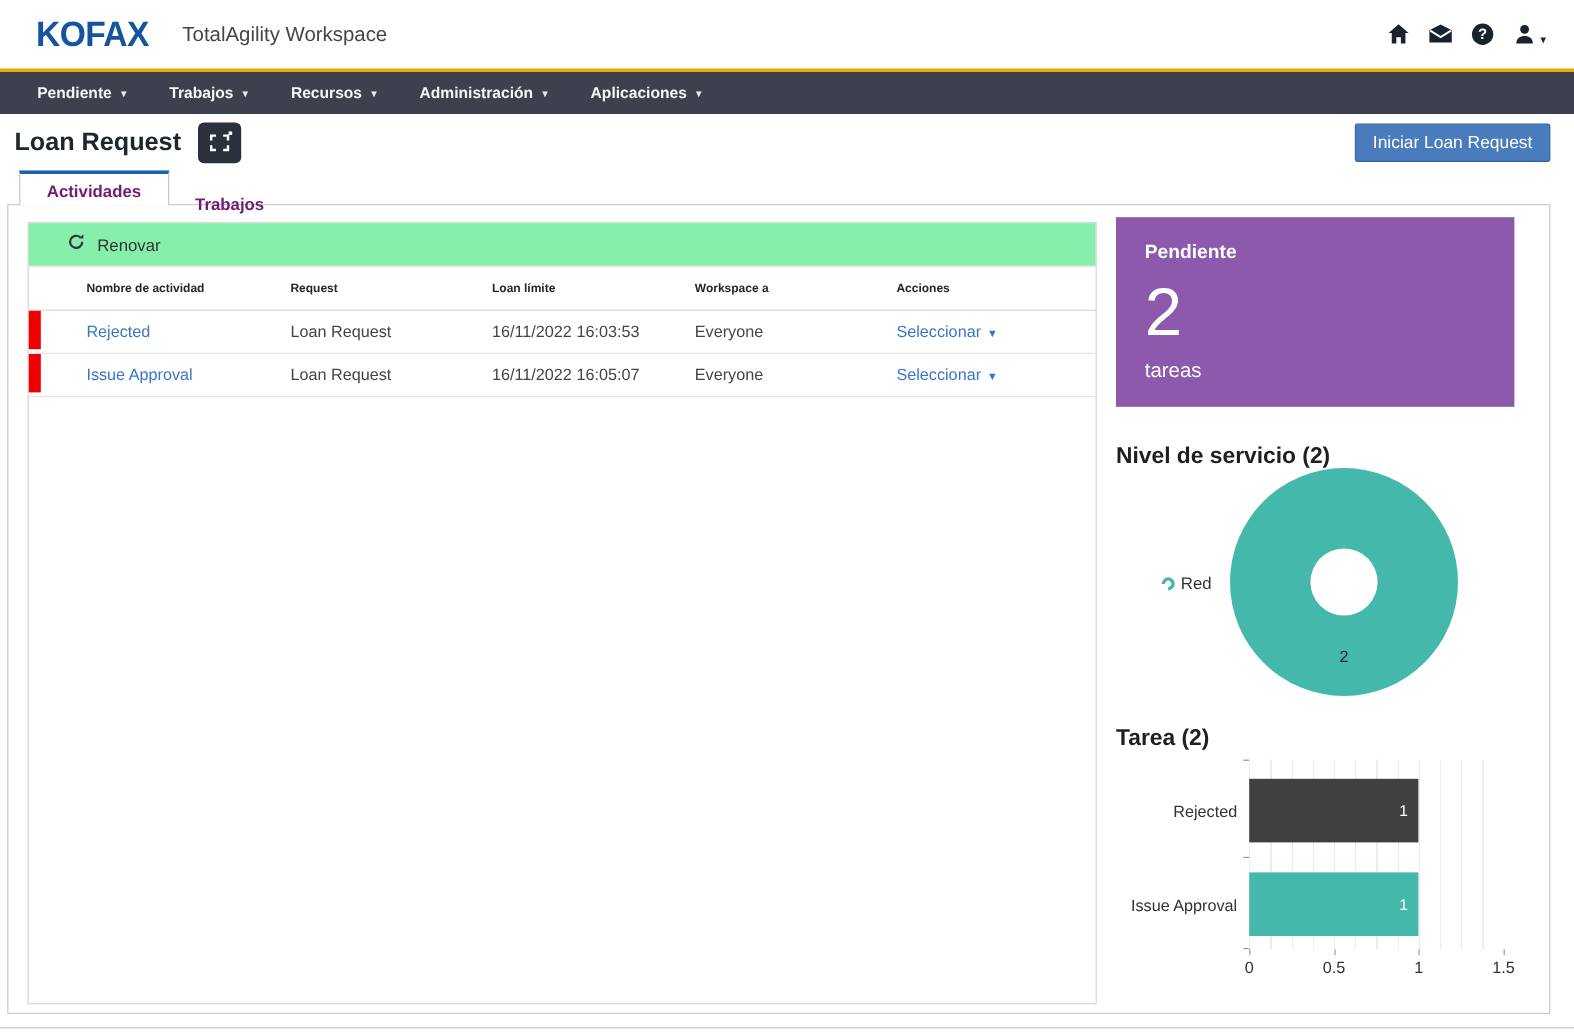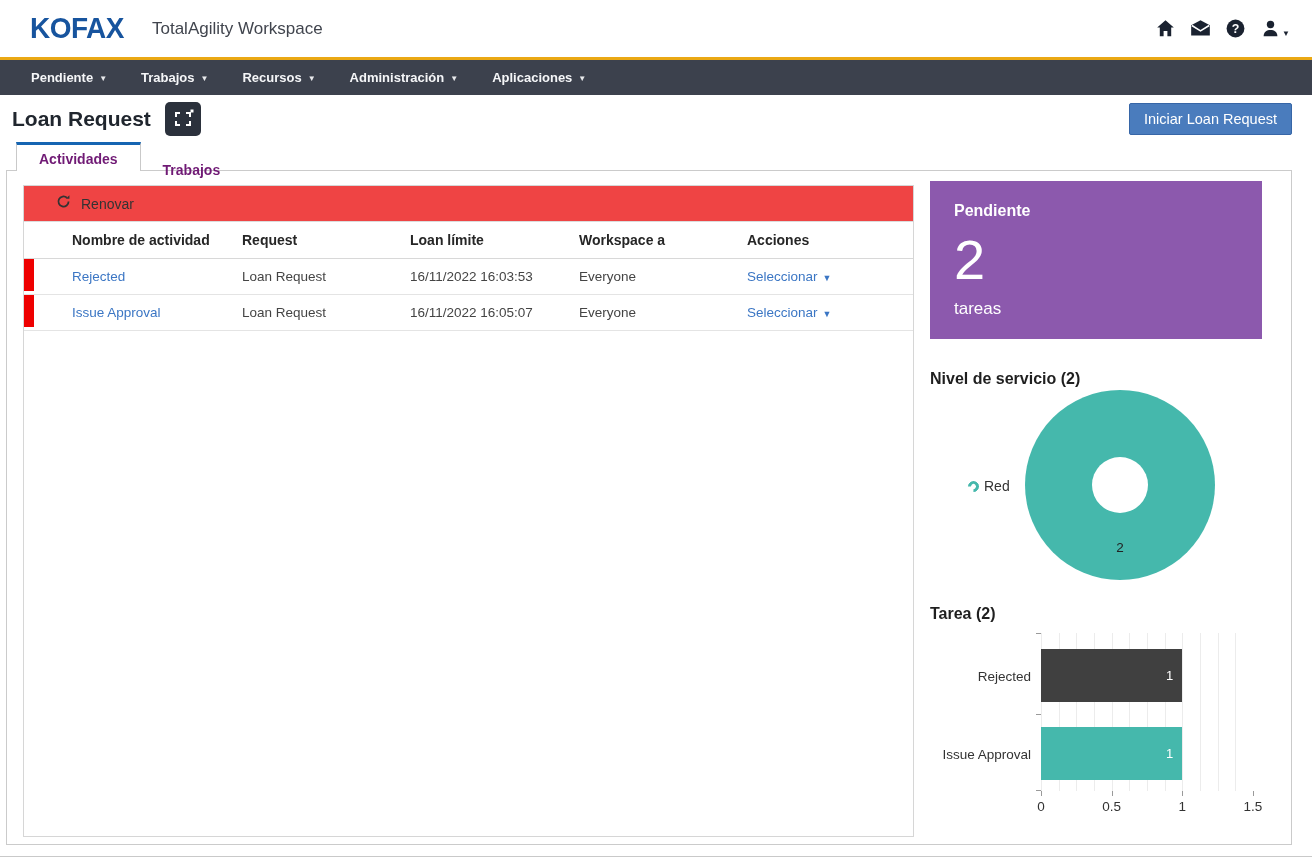--- a/index.html
+++ b/index.html
@@ -30,39 +30,39 @@
   
   .tabstrip { position:absolute; top:142px; left:16px; z-index:3; display:flex; }
   .tab { font-size:14px; font-weight:bold; color:#701a75; padding:20px 22px 7px; cursor:pointer; }
   .tab.active { background:#fff; border:1px solid #C9C9C9; border-top:3px solid #1665B2; border-bottom:none; padding-top:6px; height:29px; }
 
   
   .content { position:absolute; top:170px; left:6px; right:20px; bottom:15px; border:1px solid #CBCBCB; background:#fff; }
 
   
   .panel { position:absolute; left:16px; top:14px; width:891px; bottom:7px; border:1px solid #D6D6D6; background:#fff; }
-  .toolbar { height:36px; background:#ef4444; border-bottom:1px solid #DCDCDC; display:flex; align-items:center; padding-left:32px; gap:10px; cursor:pointer; }
+  .toolbar { height:36px; background:#86efac; border-bottom:1px solid #DCDCDC; display:flex; align-items:center; padding-left:32px; gap:10px; cursor:pointer; }
   .toolbar-label { font-size:14px; color:#333; }
   .thead, .trow { display:grid; grid-template-columns:48px 170px 168px 169px 168px 1fr; align-items:center; }
   .thead { height:37px; border-bottom:1px solid #D8D8D8; }
-  .th { font-size:14px; font-weight:bold; color:#262626; }
+  .th { font-size:10px; font-weight:bold; color:#262626; }
   .trow { height:36px; border-bottom:1px solid #E4E4E4; position:relative; }
   .row-indicator { position:absolute; left:0; top:0; width:10px; height:32px; background:#EE0000; }
   .td { font-size:13.5px; color:#444; }
   .link { color:#3B76C4; cursor:pointer; text-decoration:none; }
   .action-caret { font-size:9px; color:#3B76C4; margin-left:5px; }
 
   
   .stats { position:absolute; left:923px; top:10px; width:332px; height:630px; }
   .summary-card { position:absolute; top:0; left:0; width:332px; height:158px; background:#8C59AD; color:#fff; padding:21px 24px; }
   .card-title { font-size:16px; font-weight:bold; }
   .card-count { font-size:56px; font-weight:normal; line-height:1; margin-top:12px; }
   .card-unit { font-size:17px; margin-top:11px; }
 
-  .section-title { position:absolute; left:0; font-size:16px; font-weight:bold; color:#1F1F1F; }
+  .section-title { position:absolute; left:0; font-size:19px; font-weight:bold; color:#1F1F1F; }
   .donut-title { top:189px; }
   .donut-wrap { position:absolute; top:209px; left:95px; width:190px; height:190px; border-radius:50%; background:#45B8AC; }
   .donut-hole { position:absolute; top:50%; left:50%; width:56px; height:56px; margin:-28px 0 0 -28px; border-radius:50%; background:#fff; }
   .donut-value { position:absolute; top:150px; left:0; width:100%; text-align:center; font-size:13.5px; color:#222; }
   .legend { position:absolute; top:297px; left:38px; display:flex; align-items:center; gap:5px; }
   .legend-marker { width:11px; height:11px; border-radius:50%; border:3px solid #45B8AC; border-bottom-color:transparent; transform:rotate(45deg); }
   .legend-label { font-size:14px; color:#333; }
 
   .bar-title { top:424px; }
   .barchart { position:absolute; top:452px; left:0; width:332px; height:185px; }

